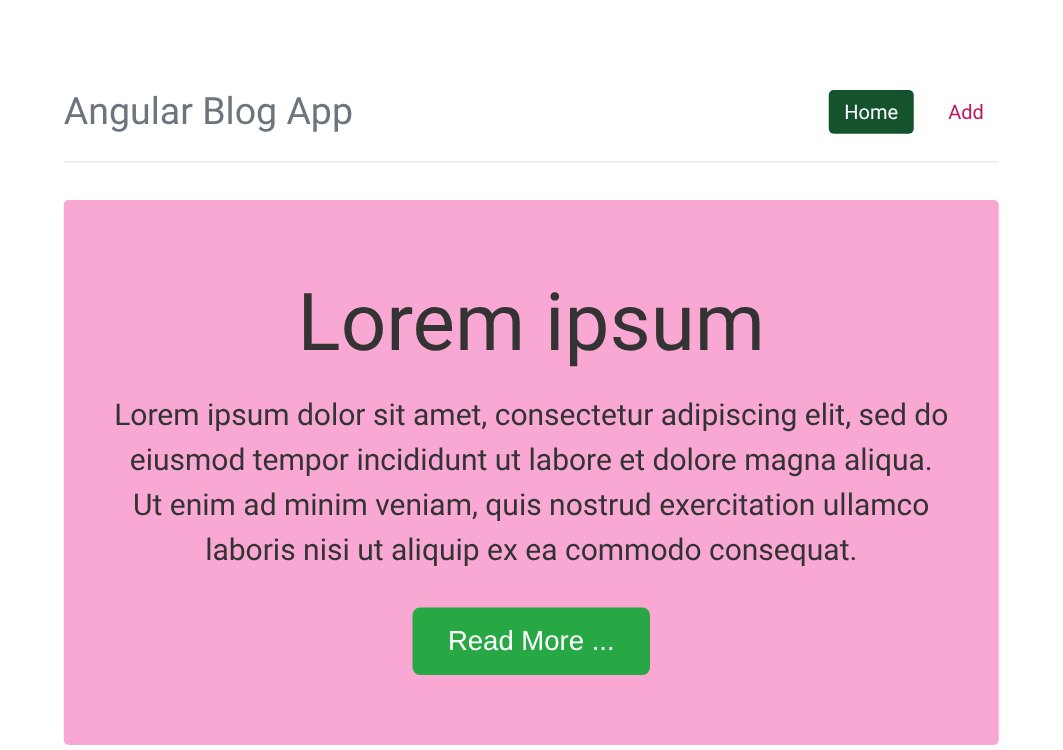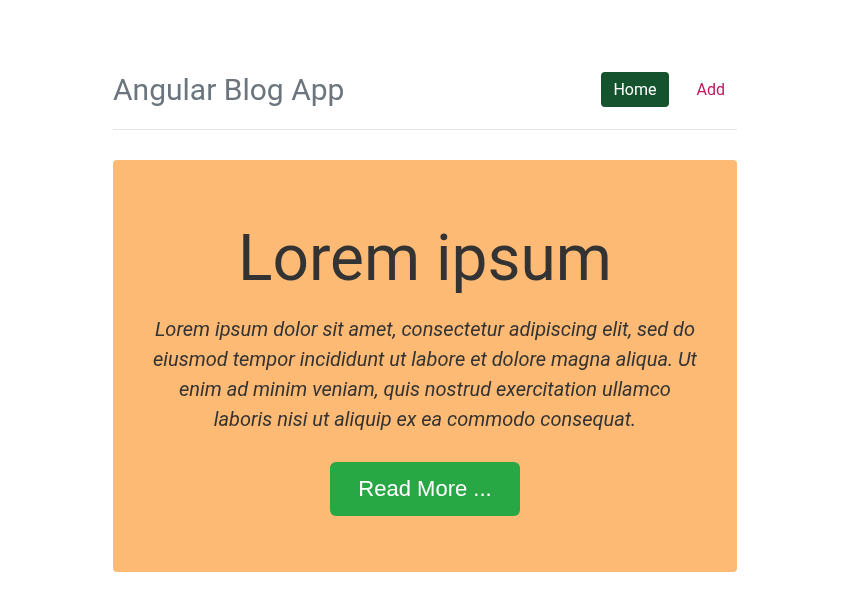--- a/index.html
+++ b/index.html
@@ -3,21 +3,21 @@
 <meta charset="utf-8">
 <style>
   * { box-sizing: border-box; margin: 0; padding: 0; }
   html, body {
     width: 850px; height: 600px;
     font-family: -apple-system, BlinkMacSystemFont, "Segoe UI", Roboto, "Helvetica Neue", Arial, sans-serif;
     background: #fff;
     color: #212529;
   }
   .container {
-    width: 624px;
+    width: 748px;
     margin: 0 auto;
     padding-top: 72px;
   }
   .navbar {
     display: flex;
     align-items: center;
     justify-content: space-between;
     padding-bottom: 22px;
     border-bottom: 1px solid #e5e5e5;
   }
@@ -39,39 +39,38 @@
     text-decoration: none;
     border-radius: 4px;
     cursor: pointer;
   }
   .nav-link.active {
     background: #14532d;
     color: #fff;
   }
   .jumbotron {
     margin-top: 30px;
-    background: #fdba74;
+    background: #f9a8d4;
     border-radius: 4px;
     padding: 64px 40px 56px 40px;
     text-align: center;
   }
   .jumbo-title {
     font-size: 64px;
     font-weight: 400;
     color: #333;
     margin-bottom: 20px;
     line-height: 1.1;
   }
   .jumbo-lead {
-    font-size: 20px;
+    font-size: 24px;
     font-weight: 400;
     color: #333;
     line-height: 1.5;
     margin-bottom: 28px;
-    font-style: italic;
   }
   .btn-success {
     display: inline-block;
     background: #28a745;
     color: #fff;
     font-size: 22px;
     padding: 14px 28px;
     border: none;
     border-radius: 6px;
     cursor: pointer;

